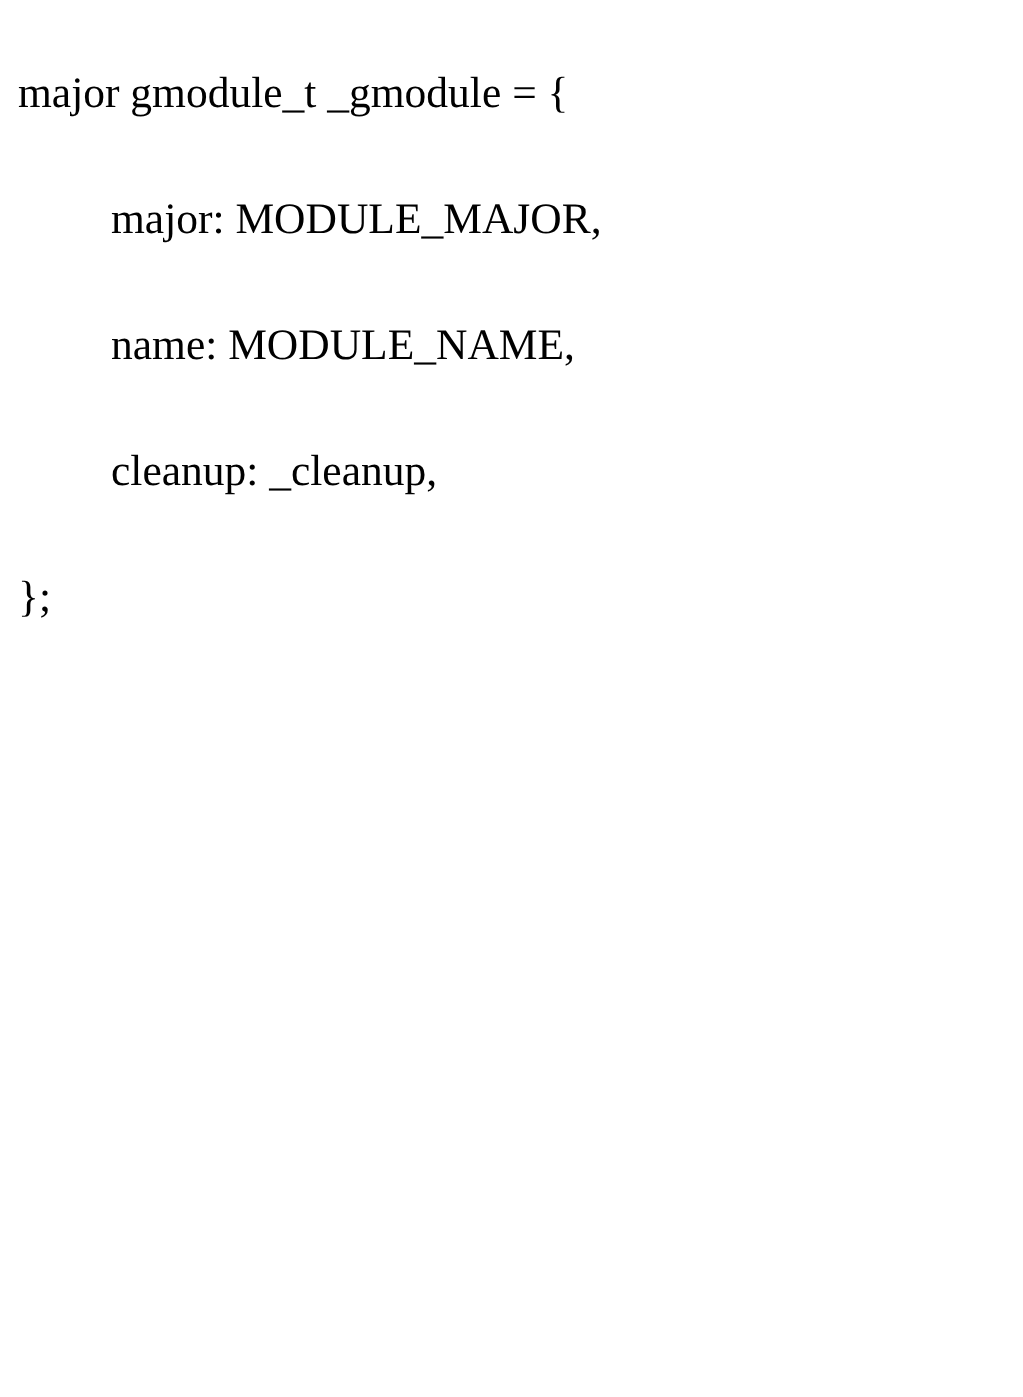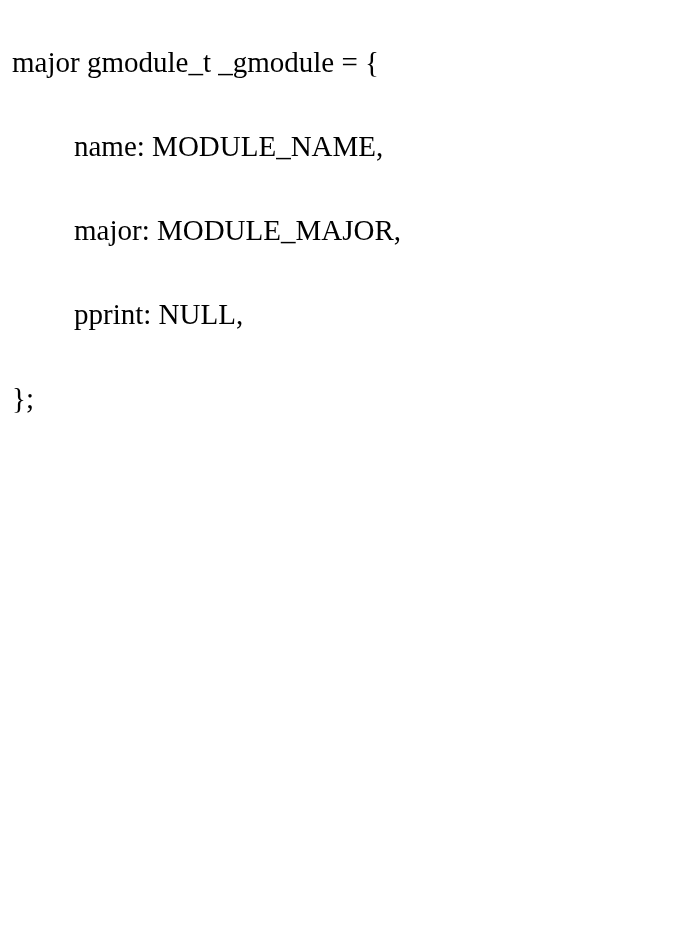--- a/index.html
+++ b/index.html
@@ -21,17 +21,17 @@
     }
     .indent {
       padding-left: 62px;
     }
   </style>
 </head>
 <body>
 
 <div class="code-block">
   <span class="line">major gmodule_t _gmodule = {</span>
+  <span class="line indent">major: MODULE_MAJOR,</span>
   <span class="line indent">name: MODULE_NAME,</span>
-  <span class="line indent">major: MODULE_MAJOR,</span>
-  <span class="line indent">pprint: NULL,</span>
+  <span class="line indent">cleanup: _cleanup,</span>
   <span class="line">};</span>
 </div>
 
 </body></html>

